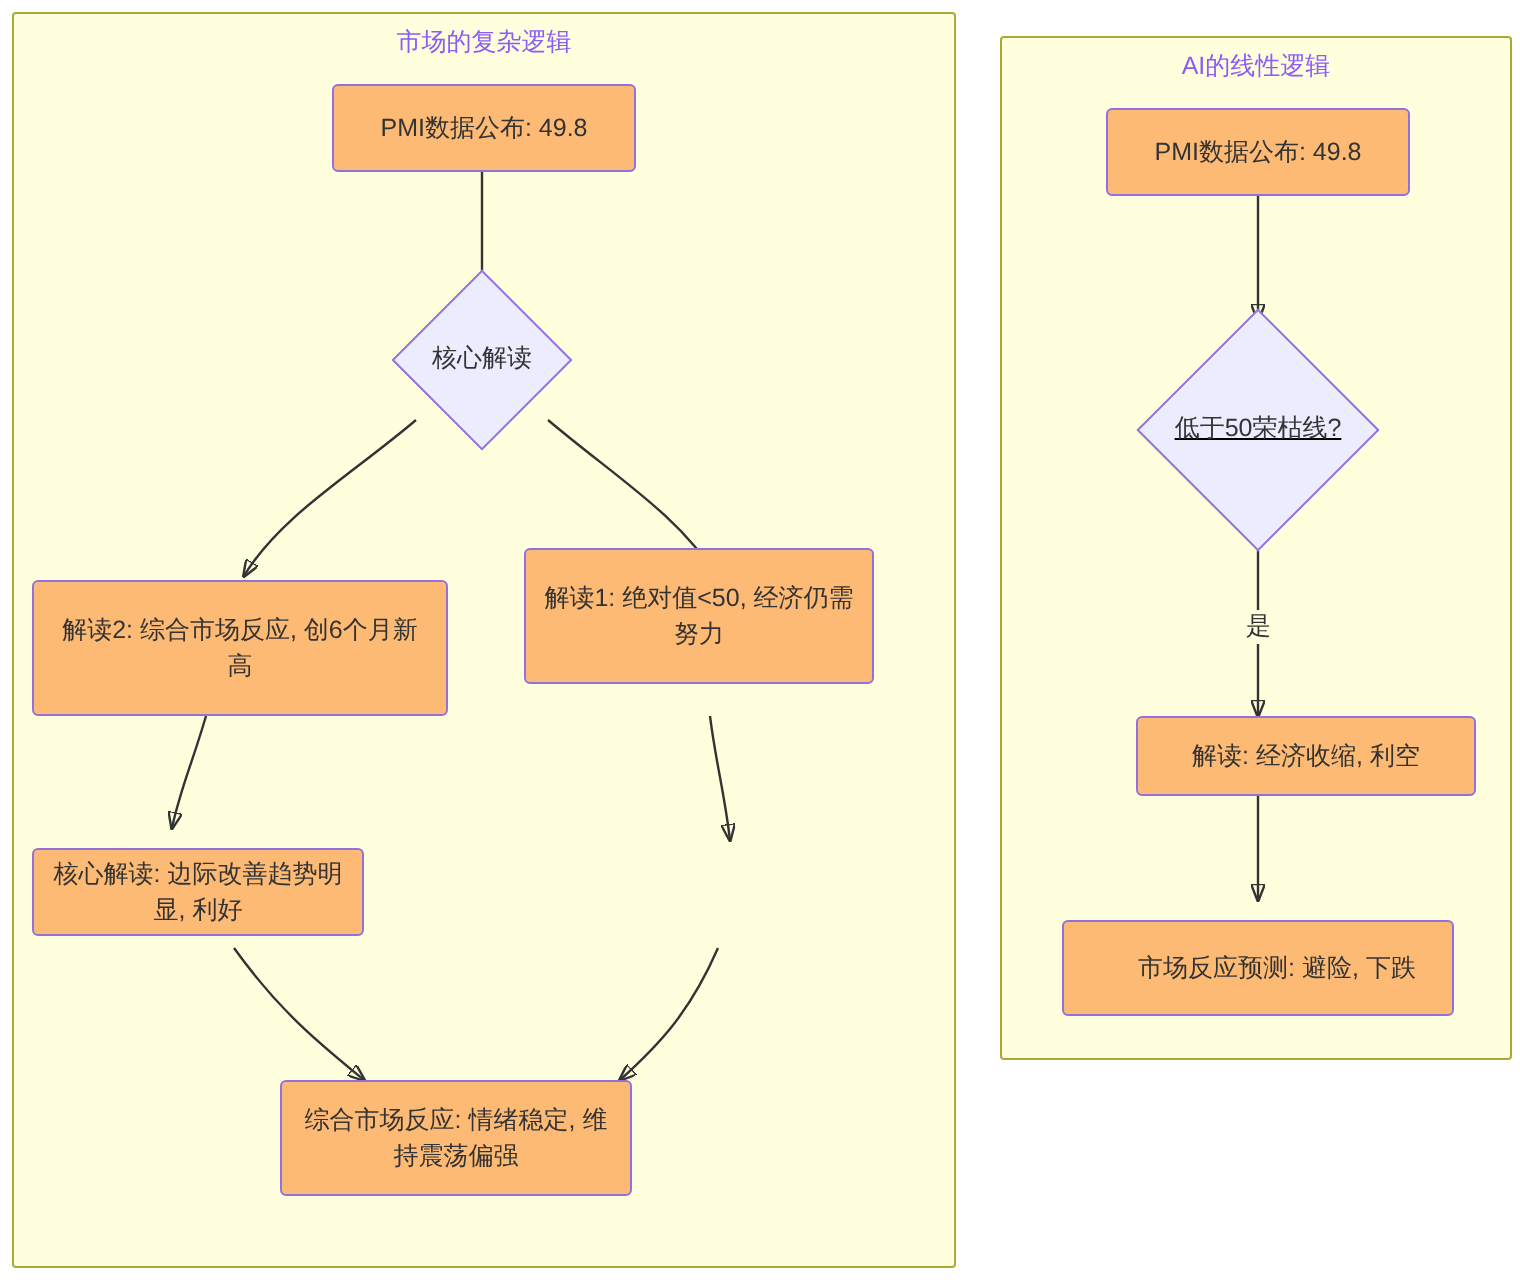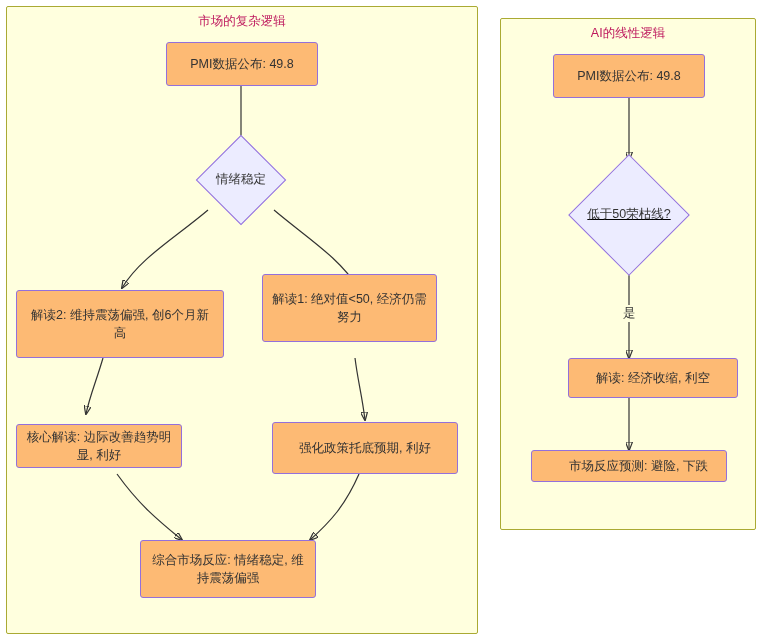--- a/index.html
+++ b/index.html
@@ -26,21 +26,21 @@
     border: 1px solid #aaaa33;
     border-radius: 2px;
   }
   .cluster-title {
     position: absolute;
     width: 100%;
     text-align: center;
     top: 6px;
     left: 0;
     font-size: 12.5px;
-    color: #be185d;
+    color: #8b5cf6;
   }
   .node {
     position: absolute;
     box-sizing: border-box;
     background: #fdba74;
     border: 1px solid #9370db;
     border-radius: 3px;
     display: flex;
     align-items: center;
     justify-content: center;
@@ -134,37 +134,36 @@
 
     <path d="M629,397 L629,450" marker-end="url(#arrow)"></path>
   </svg>
 
   <div class="edge-label" style="left:621px; top:305px;">是</div>
 
   <div class="node" style="left:166px; top:42px; width:152px; height:44px;">PMI数据公布: 49.8</div>
 
   <div class="diamond-wrap" style="left:187px; top:140px; width:108px; height:80px;">
     <div class="diamond-shape" style="width:62px; height:62px;"></div>
-    <div class="diamond-label">情绪稳定</div>
+    <div class="diamond-label">核心解读</div>
   </div>
 
-  <div class="node" style="left:16px; top:290px; width:208px; height:68px;">解读2: 维持震荡偏强, 创6个月新高</div>
+  <div class="node" style="left:16px; top:290px; width:208px; height:68px;">解读2: 综合市场反应, 创6个月新高</div>
 
   <div class="node" style="left:262px; top:274px; width:175px; height:68px;">解读1: 绝对值&lt;50, 经济仍需努力</div>
 
   <div class="node" style="left:16px; top:424px; width:166px; height:44px;">核心解读: 边际改善趋势明显, 利好</div>
 
-  <div class="node" style="left:272px; top:422px; width:186px; height:52px;">强化政策托底预期, 利好</div>
 
   <div class="node" style="left:140px; top:540px; width:176px; height:58px;">综合市场反应: 情绪稳定, 维持震荡偏强</div>
 
   <div class="node" style="left:553px; top:54px; width:152px; height:44px;">PMI数据公布: 49.8</div>
 
   <div class="diamond-wrap" style="left:556px; top:155px; width:146px; height:120px;text-decoration:underline;">
     <div class="diamond-shape" style="width:84px; height:84px;"></div>
     <div class="diamond-label">低于50荣枯线?</div>
   </div>
 
   <div class="node" style="left:544px; top:358px; width:170px; height:40px;margin-left:24px;">解读: 经济收缩, 利空</div>
 
-  <div class="node" style="left:531px; top:450px; width:196px; height:32px;padding-left:27px;">市场反应预测: 避险, 下跌</div>
+  <div class="node" style="left:531px; top:460px; width:196px; height:48px;padding-left:27px;">市场反应预测: 避险, 下跌</div>
 
 </div>
 
 </body></html>

